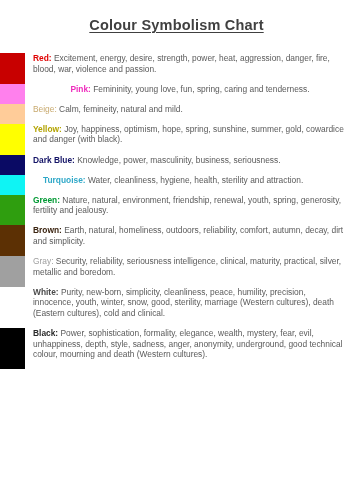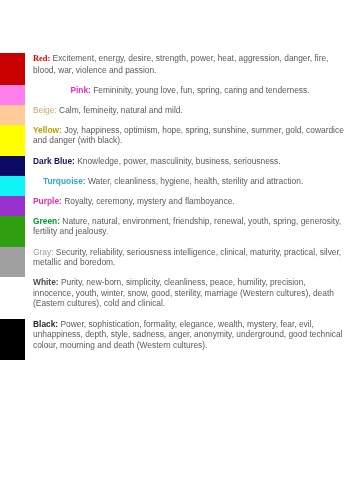--- a/index.html
+++ b/index.html
@@ -75,28 +75,29 @@
   }
   .label.plain {
     font-weight: normal;
   }
 </style>
 </head>
 <body>
 
 <div class="page">
 
+  <div class="title"><span class="underlined">Colour Symbolism Chart</span></div>
 
   <div class="chart" id="chart-root">
       <div class="row">
         <div class="swatch-col">
           <div class="swatch" style="background: rgb(200, 0, 0);"></div>
         </div>
         <div class="text-col">
-          <div class="entry" style="color: rgb(90, 90, 90);"><span class="label" style="color: rgb(224, 0, 0); font-family: Liberation Serif, serif;">Red:</span><span> Excitement, energy, desire, strength, power, heat, aggression, danger, fire, blood, war, violence and passion.</span></div>
+          <div class="entry" style="color: rgb(90, 90, 90);"><span class="label" style="color: rgb(224, 0, 0);">Red:</span><span> Excitement, energy, desire, strength, power, heat, aggression, danger, fire, blood, war, violence and passion.</span></div>
         </div>
       </div>
       <div class="row">
         <div class="swatch-col">
           <div class="swatch" style="background: rgb(255, 128, 237);"></div>
         </div>
         <div class="text-col">
           <div class="entry" style="color: rgb(90, 90, 90); text-align: center;"><span class="label" style="color: rgb(239, 45, 189);">Pink:</span><span> Femininity, young love, fun, spring, caring and tenderness.</span></div>
         </div>
       </div>
@@ -127,32 +128,32 @@
       <div class="row">
         <div class="swatch-col">
           <div class="swatch" style="background: rgb(15, 244, 244);"></div>
         </div>
         <div class="text-col">
           <div class="entry" style="color: rgb(90, 90, 90);"><span class="label" style="color: rgb(47, 168, 200); margin-left: 10px;">Turquoise:</span><span> Water, cleanliness, hygiene, health, sterility and attraction.</span></div>
         </div>
       </div>
       <div class="row">
         <div class="swatch-col">
-          <div class="swatch" style="background: rgb(153, 50, 204);"></div>
+          <div class="swatch" style="background: rgb(47, 158, 15);"></div>
         </div>
         <div class="text-col">
-          <div class="entry" style="color: rgb(90, 90, 90);"><span class="label" style="color: rgb(238, 42, 170);">Purple:</span><span> Royalty, ceremony, mystery and flamboyance.</span></div>
+          <div class="entry" style="color: rgb(90, 90, 90);"><span class="label" style="color: rgb(0, 153, 51);">Green:</span><span> Nature, natural, environment, friendship, renewal, youth, spring, generosity, fertility and jealousy.</span></div>
         </div>
       </div>
       <div class="row">
         <div class="swatch-col">
-          <div class="swatch" style="background: rgb(47, 158, 15);"></div>
+          <div class="swatch" style="background: rgb(92, 48, 4);"></div>
         </div>
         <div class="text-col">
-          <div class="entry" style="color: rgb(90, 90, 90);"><span class="label" style="color: rgb(0, 153, 51);">Green:</span><span> Nature, natural, environment, friendship, renewal, youth, spring, generosity, fertility and jealousy.</span></div>
+          <div class="entry" style="color: rgb(90, 90, 90);"><span class="label" style="color: rgb(59, 36, 16);">Brown:</span><span> Earth, natural, homeliness, outdoors, reliability, comfort, autumn, decay, dirt and simplicity.</span></div>
         </div>
       </div>
       <div class="row">
         <div class="swatch-col">
           <div class="swatch" style="background: rgb(160, 160, 160);"></div>
         </div>
         <div class="text-col">
           <div class="entry" style="color: rgb(90, 90, 90);"><span class="label plain" style="color: rgb(158, 158, 158);">Gray:</span><span> Security, reliability, seriousness intelligence, clinical, maturity, practical, silver, metallic and boredom.</span></div>
         </div>
       </div>

